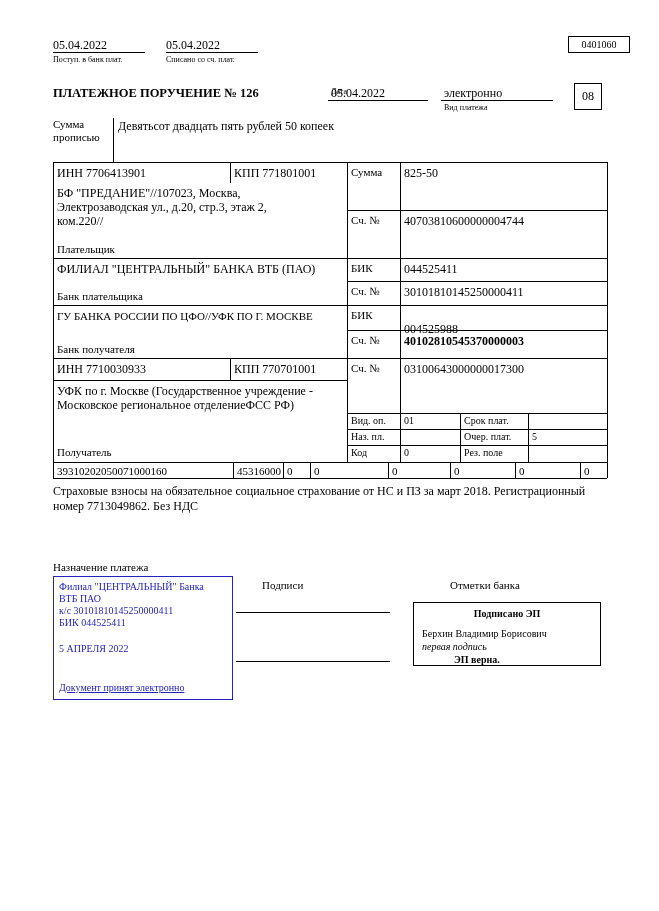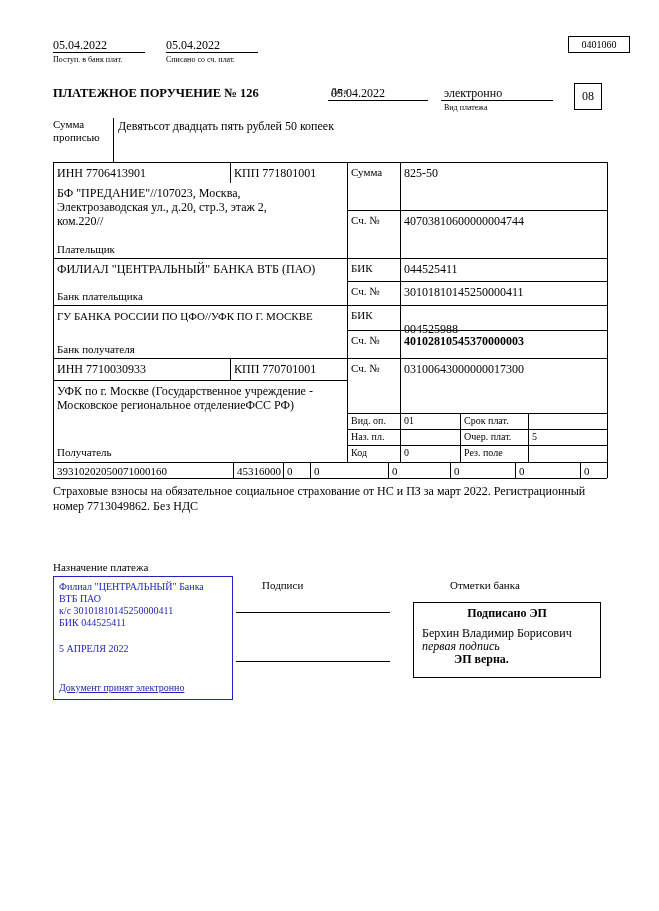--- a/index.html
+++ b/index.html
@@ -21,22 +21,22 @@
   .ln-v { position:absolute; width:0; border-left:1px solid #000; }
   .box  { position:absolute; border:1px solid #000; }
   .nowrap { white-space:nowrap; }
   .stamp {
     position:absolute; left:53px; top:576px; width:180px; height:124px;
     border:1px solid #2323bb; color:#2323bb;
     font-size:10px; line-height:12px; padding:4px 5px;
   }
   .stamp .note { position:absolute; left:5px; bottom:5px; text-decoration:underline; }
   .marksbox {
-    position:absolute; left:413px; top:602px; width:188px; height:76px;
-    border:1px solid #000; font-size:12px; line-height:13px;
+    position:absolute; left:413px; top:602px; width:188px; height:64px;
+    border:1px solid #000; font-size:10px; line-height:13px;
   }
 </style>
 </head>
 <body>
 
 <div class="page">
 
   <div class="abs txt" style="left:53px; top:38px;">05.04.2022</div>
   <div class="ln-h" style="left:53px; top:52px; width:92px;"></div>
   <div class="abs sm" style="left:53px; top:55px;">Поступ. в банк плат.</div>
@@ -147,21 +147,21 @@
 
   <div class="abs lbl nowrap" style="left:57px;  top:465px;">39310202050071000160</div>
   <div class="abs lbl nowrap" style="left:237px; top:465px;">45316000</div>
   <div class="abs lbl" style="left:287px; top:465px;">0</div>
   <div class="abs lbl" style="left:314px; top:465px;">0</div>
   <div class="abs lbl" style="left:392px; top:465px;">0</div>
   <div class="abs lbl" style="left:454px; top:465px;">0</div>
   <div class="abs lbl" style="left:519px; top:465px;">0</div>
   <div class="abs lbl" style="left:584px; top:465px;">0</div>
 
-  <div class="abs txt" style="left:53px; top:484px; width:548px; line-height:15px;">Страховые взносы на обязательное социальное страхование от НС и ПЗ за март 2022. Регистрационный номер 7713049862. Без НДС</div>
+  <div class="abs txt" style="left:53px; top:484px; width:548px; line-height:15px;">Страховые взносы на обязательное социальное страхование от НС и ПЗ за март 2018. Регистрационный номер 7713049862. Без НДС</div>
   <div class="abs lbl" style="left:53px; top:561px;">Назначение платежа</div>
 
   <div class="stamp">
     <div style="width:165px;">Филиал "ЦЕНТРАЛЬНЫЙ" Банка ВТБ ПАО</div>
     <div>к/с 30101810145250000411</div>
     <div>БИК 044525411</div>
     <div style="margin-top:14px;">5 АПРЕЛЯ 2022</div>
     <div class="note">Документ принят электронно</div>
   </div>
 

